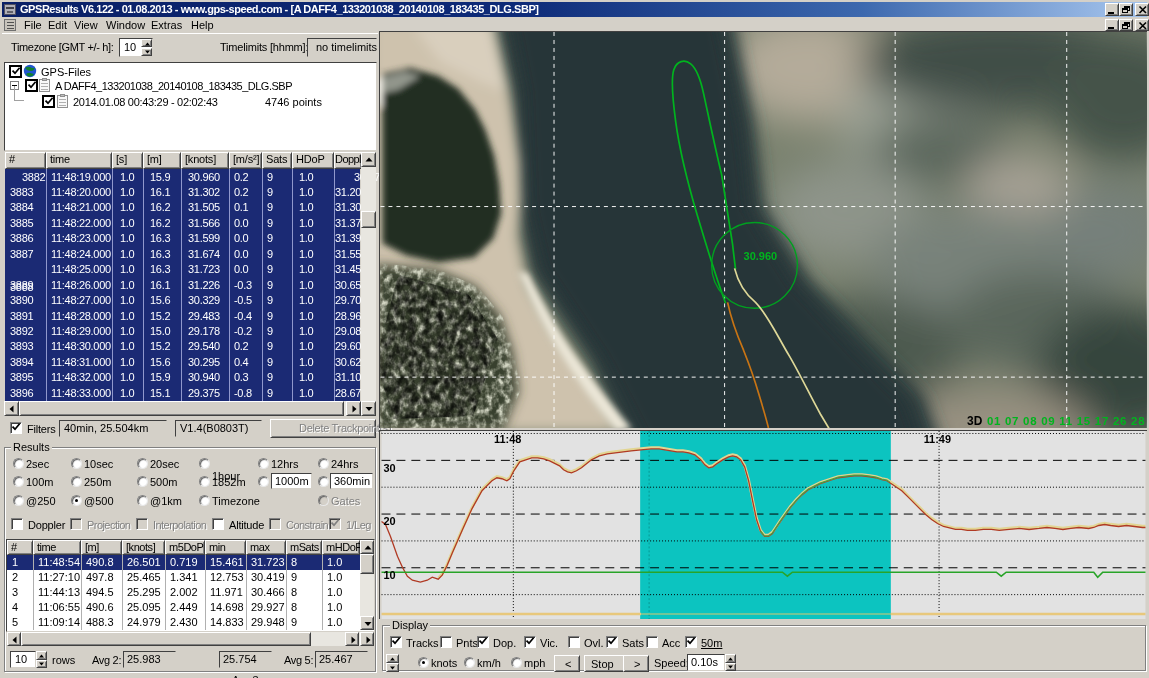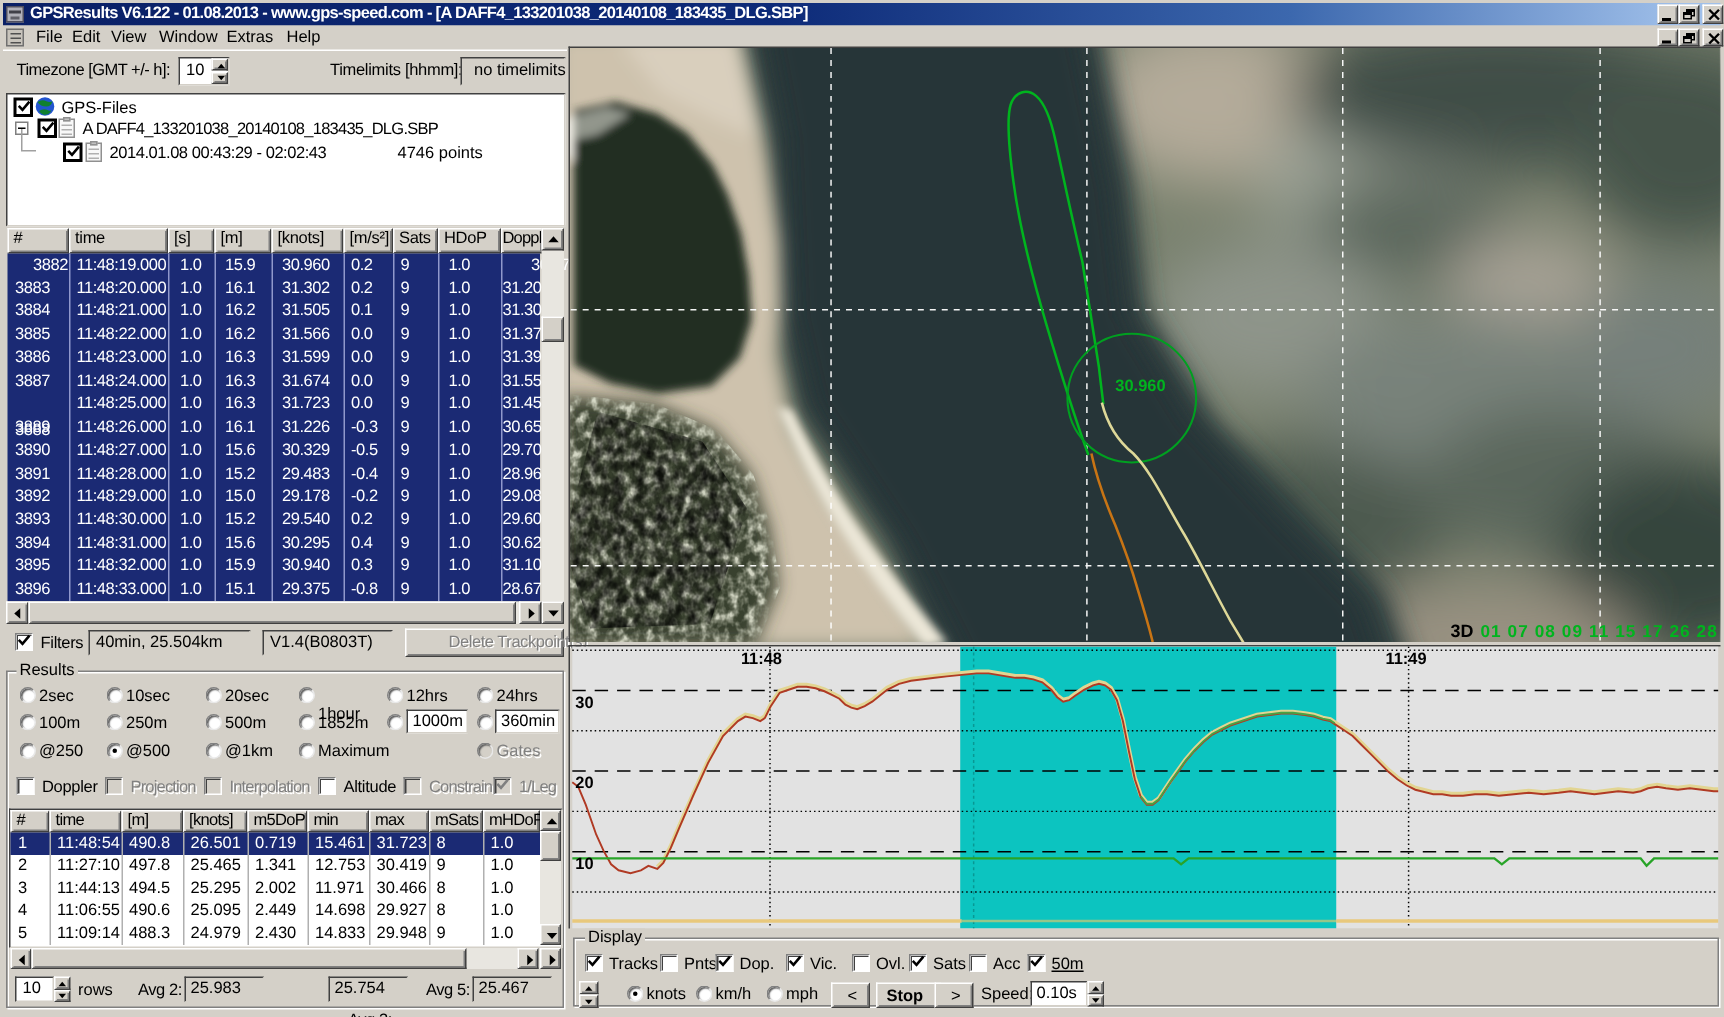--- a/index.html
+++ b/index.html
@@ -356,21 +356,21 @@
   </div>
 <span class="rad" style="left:13px;top:495px"></span>
 <div class="lbl" style="left:26px;top:495px;">@250</div>
 <span class="rad" style="left:71px;top:495px">
     <span class="dot"></span>
   </span>
 <div class="lbl" style="left:84px;top:495px;">@500</div>
 <span class="rad" style="left:137px;top:495px"></span>
 <div class="lbl" style="left:150px;top:495px;">@1km</div>
 <span class="rad" style="left:199px;top:495px"></span>
-<div class="lbl" style="left:212px;top:495px;">Maximum</div>
+<div class="lbl" style="left:212px;top:495px;">Timezone</div>
 <span class="rad dis" style="left:318px;top:495px"></span>
 <div class="lbl dis" style="left:331px;top:495px;">Gates</div>
 <span class="cb" style="left:11px;top:518px"></span>
 <div class="lbl" style="left:28px;top:519px;letter-spacing:-0.2px;">Doppler</div>
 <span class="cb" style="left:70px;top:518px;background:#d4d0c8"></span>
 <div class="lbl dis" style="left:87px;top:519px;letter-spacing:-0.55px;">Projection</div>
 <span class="cb" style="left:136px;top:518px;background:#d4d0c8"></span>
 <div class="lbl dis" style="left:153px;top:519px;letter-spacing:-0.55px;">Interpolation</div>
 <span class="cb" style="left:212px;top:518px"></span>
 <div class="lbl" style="left:229px;top:519px;letter-spacing:-0.2px;">Altitude</div>
@@ -665,21 +665,21 @@
     <span class="dot"></span>
   </span>
 <div class="lbl" style="left:431px;top:657px;">knots</div>
 <span class="rad" style="left:464px;top:657px"></span>
 <div class="lbl" style="left:477px;top:657px;">km/h</div>
 <span class="rad" style="left:511px;top:657px"></span>
 <div class="lbl" style="left:524px;top:657px;">mph</div>
 <div class="btn" style="left:554px;top:655px;width:26px;height:17px;">
     <div class="lbl" style="left:10px;top:2px;">&lt;</div>
   </div>
-<div class="btn" style="left:584px;top:655px;width:44px;height:17px;font-weight:bold;">
+<div class="btn" style="left:584px;top:655px;width:44px;height:17px;">
     <div class="lbl" style="left:6px;top:2px;">Stop</div>
   </div>
 <div class="btn" style="left:623px;top:655px;width:26px;height:17px;">
     <div class="lbl" style="left:10px;top:2px;">&gt;</div>
   </div>
 <div class="lbl" style="left:654px;top:657px;">Speed:</div>
 <div class="abs sunken2" style="left:687px;top:654px;width:38px;height:17px;background:#fff;">
     <div class="lbl" style="left:3px;top:1px;">0.10s</div>
   </div>
 <div class="btn" style="left:725px;top:654px;width:11px;height:9px;">

